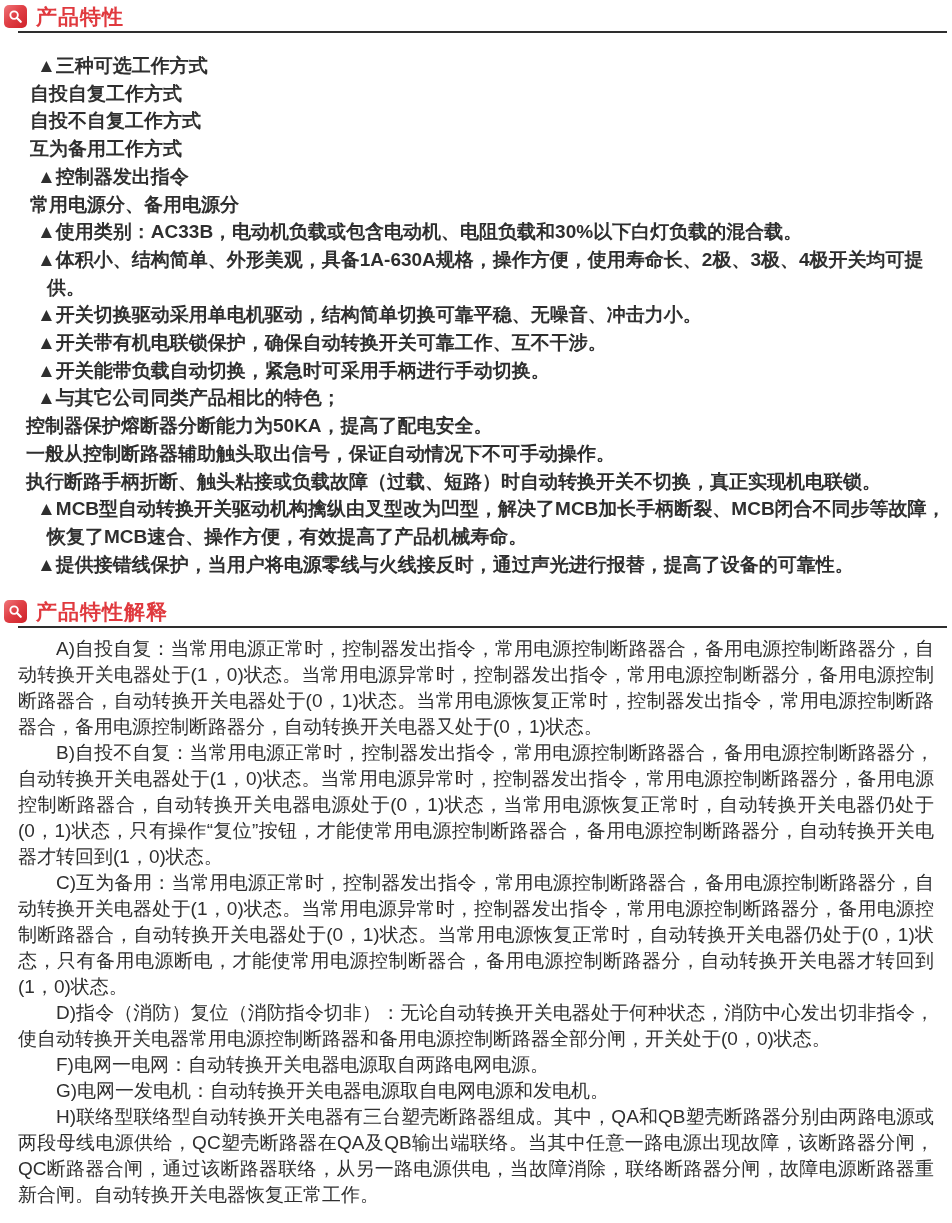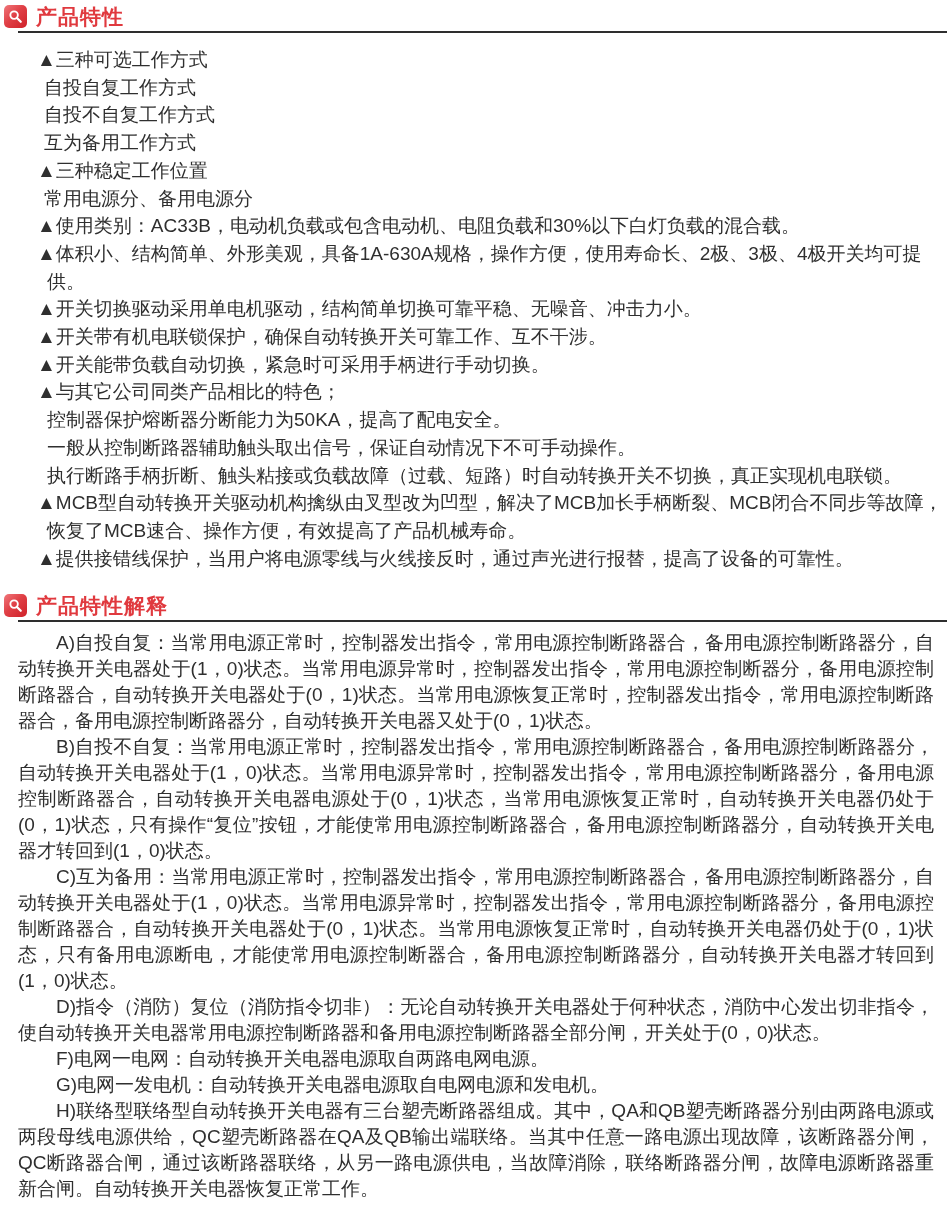--- a/index.html
+++ b/index.html
@@ -38,28 +38,29 @@
     line-height: 23px;
   }
   .header-rule {
     height: 2px;
     background: #2e2e2e;
     margin: 3px 5px 0 18px;
   }
 
   
   .feature-list {
-    margin-top: 13px;
+    margin-top: 19px;
     margin-bottom: 17px;
     font-size: 19px;
+    font-weight: bold;
   }
   .f-line { line-height: 27.7px; }
   .f-bullet { padding-left: 47px; text-indent: -10px; }
-  .f-cont   { padding-left: 47px; }
-  .f-sub    { padding-left: 44px; }
+  .f-cont   { padding-left: 26px; }
+  .f-sub    { padding-left: 30px; }
 
   
   .para-block {
     margin-top: 8px;
     font-size: 19px;
   }
   .para {
     line-height: 26px;
     text-indent: 2em;
     text-align: justify;
@@ -81,21 +82,21 @@
       </div>
       <div class="section-title">产品特性</div>
     </div>
     <div class="header-rule"></div>
 
     <div class="feature-list">
       <div class="f-line f-bullet">▲三种可选工作方式</div>
       <div class="f-line f-sub">自投自复工作方式</div>
       <div class="f-line f-sub">自投不自复工作方式</div>
       <div class="f-line f-sub">互为备用工作方式</div>
-      <div class="f-line f-bullet">▲三种稳定工作位置</div>
+      <div class="f-line f-bullet">▲控制器发出指令</div>
       <div class="f-line f-sub">常用电源分、备用电源分</div>
       <div class="f-line f-bullet">▲使用类别：AC33B，电动机负载或包含电动机、电阻负载和30%以下白灯负载的混合载。</div>
       <div class="f-line f-bullet">▲体积小、结构简单、外形美观，具备1A-630A规格，操作方便，使用寿命长、2极、3极、4极开关均可提供。</div>
       <div class="f-line f-bullet">▲开关切换驱动采用单电机驱动，结构简单切换可靠平稳、无噪音、冲击力小。</div>
       <div class="f-line f-bullet">▲开关带有机电联锁保护，确保自动转换开关可靠工作、互不干涉。</div>
       <div class="f-line f-bullet">▲开关能带负载自动切换，紧急时可采用手柄进行手动切换。</div>
       <div class="f-line f-bullet">▲与其它公司同类产品相比的特色；</div>
       <div class="f-line f-cont">控制器保护熔断器分断能力为50KA，提高了配电安全。</div>
       <div class="f-line f-cont">一般从控制断路器辅助触头取出信号，保证自动情况下不可手动操作。</div>
       <div class="f-line f-cont">执行断路手柄折断、触头粘接或负载故障（过载、短路）时自动转换开关不切换，真正实现机电联锁。</div>

